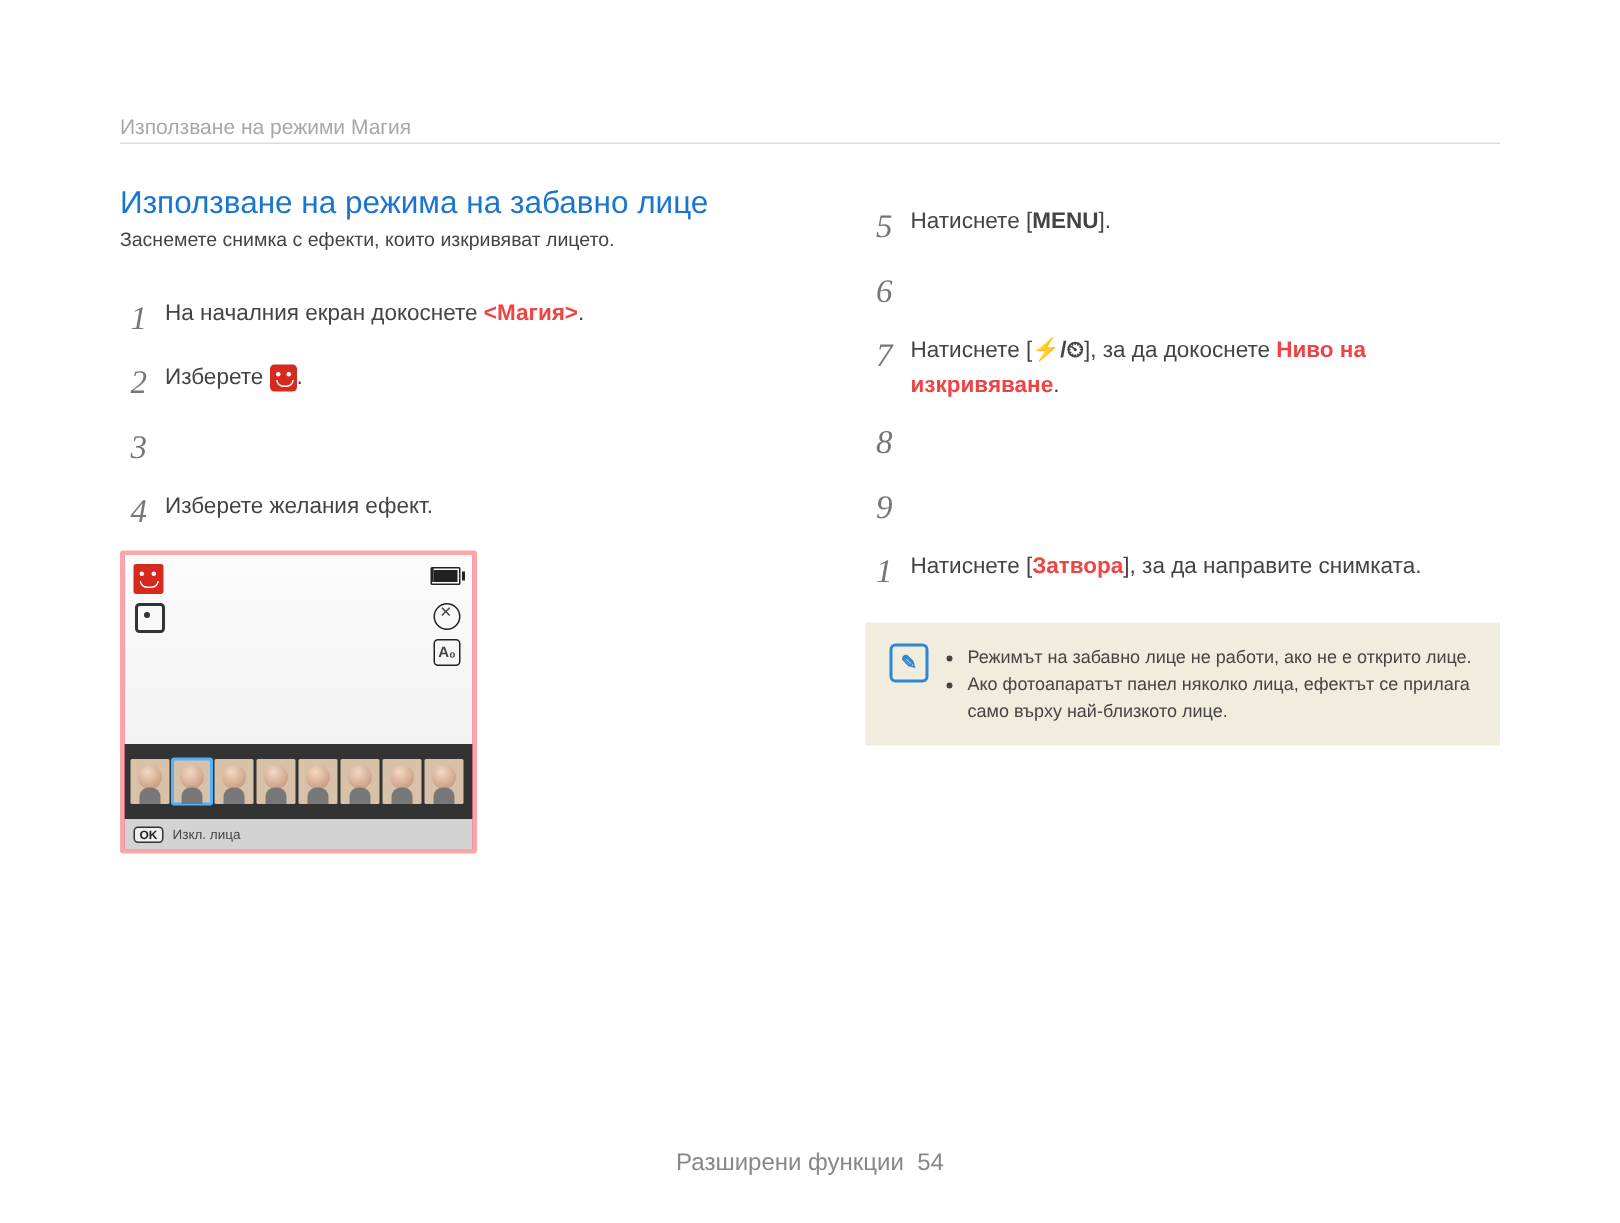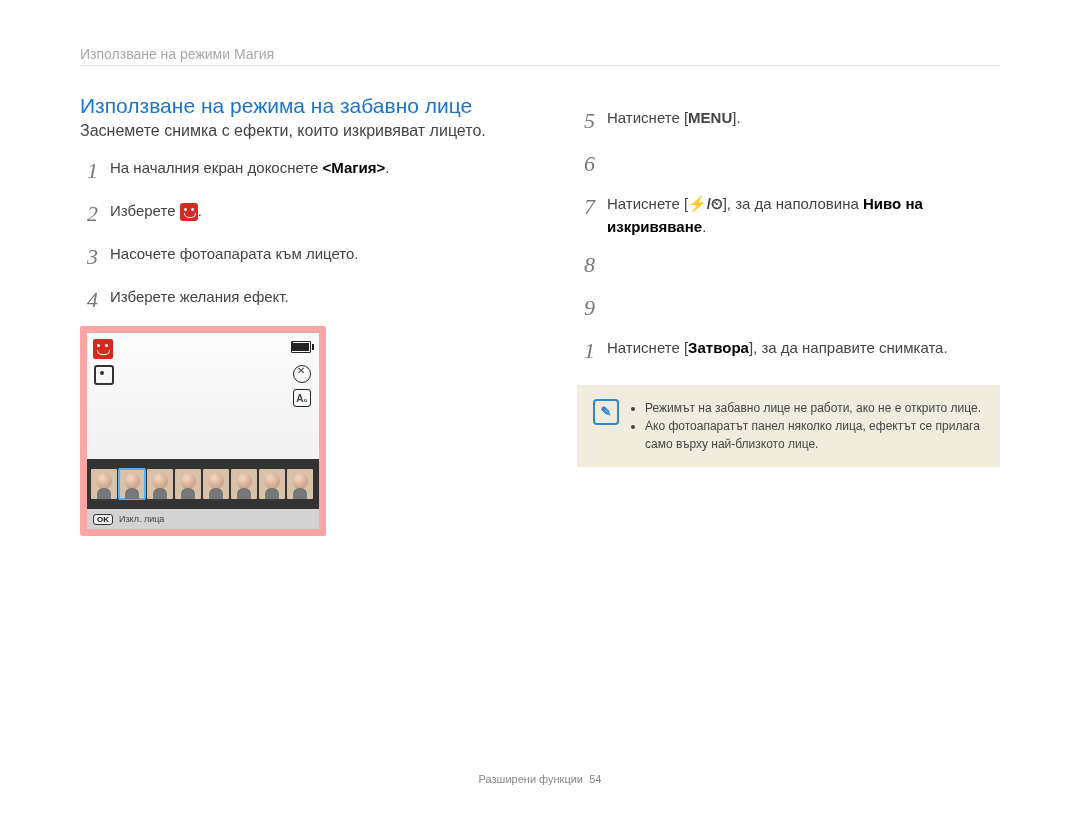--- a/index.html
+++ b/index.html
@@ -1,31 +1,31 @@
 <!DOCTYPE html>
 <html><head>
 <meta charset="utf-8">
 <style>
   html,body{margin:0;padding:0;background:#fff;font-family:Arial,Helvetica,sans-serif;color:#444}
-  .page{width:1080px;height:815px;box-sizing:border-box;padding:46px 80px 30px 80px;position:relative}
+  .page{width:1080px;height:815px;box-sizing:border-box;padding:76px 80px 30px 80px;position:relative}
   .header{font-size:14px;color:#a8a8a8;border-bottom:1px solid #ddd;padding-bottom:3px;margin-bottom:28px}
   .columns{display:flex;gap:74px}
   .col{flex:1}
   h2{font-size:21px;font-weight:500;color:#1a75cf;margin:0 0 4px 0}
-  .intro{font-size:16px;margin:0 0 14px 0}
+  .intro{font-size:13px;margin:0 0 28px 0}
   .step{display:flex;gap:12px;margin:10px 0;font-size:15px;line-height:1.5}
   .step-num{font-family:"Times New Roman",serif;font-style:italic;font-size:22px;color:#777;min-width:18px;text-align:right;flex:none}
   .step-text{padding-top:3px}
-  .bold{font-weight:700;color:#000000}
+  .bold{font-weight:700;color:#ef4444}
   .smiley-icon{width:18px;height:18px;background:#d52b1e;border-radius:3px;position:relative;display:inline-block;vertical-align:middle}
   .smiley-icon::before{content:'';position:absolute;left:4px;top:5px;width:3px;height:3px;background:#fff;border-radius:50%;box-shadow:7px 0 0 #fff}
   .smiley-icon::after{content:'';position:absolute;left:4px;top:10px;width:10px;height:4px;border:1.5px solid #fff;border-top:none;border-radius:0 0 8px 8px}
   .glyph{font-family:Liberation Sans, sans-serif;font-weight:700}
   
-  .camera{width:232px;height:196px;border:7px solid #fca5a5;background:#ec4899;border-radius:2px;margin-top:10px;overflow:hidden;position:relative}
+  .camera{width:232px;height:196px;border:3px solid #fca5a5;background:#ec4899;border-radius:2px;margin-top:10px;overflow:hidden;position:relative}
   .cam-main{height:126px;position:relative;background:linear-gradient(#fcfcfc,#f2f2f2)}
   .cam-tl{position:absolute;top:6px;left:6px;width:20px;height:20px;background:#d52b1e;border-radius:2px}
   .cam-tl::before{content:'';position:absolute;left:4px;top:5px;width:3px;height:3px;background:#fff;border-radius:50%;box-shadow:8px 0 0 #fff}
   .cam-tl::after{content:'';position:absolute;left:4px;top:11px;width:11px;height:4px;border:1.5px solid #fff;border-top:none;border-radius:0 0 8px 8px}
   .cam-tl2{position:absolute;top:32px;left:7px;width:16px;height:16px;border:2px solid #333;border-radius:3px}
   .cam-tl2::after{content:'';position:absolute;left:4px;top:4px;width:4px;height:4px;background:#333;border-radius:50%}
   .cam-batt{position:absolute;right:8px;top:8px;width:18px;height:10px;border:1.5px solid #222;border-radius:1px}
   .cam-batt::after{content:'';position:absolute;right:-4px;top:2px;width:2px;height:6px;background:#222}
   .cam-batt-inner{position:absolute;left:1px;top:1px;right:1px;bottom:1px;background:#222}
   .cam-tr-line{position:absolute;right:26px;top:8px;width:1px;height:10px;background:#222}
@@ -36,21 +36,21 @@
   .thumb{width:26px;height:30px;background:#d7c1a9;border-radius:1px;position:relative;flex:none}
   .thumb::before{content:'';position:absolute;left:5px;top:4px;width:16px;height:16px;background:radial-gradient(circle at 40% 30%,#f3d8c3,#bd8c6e);border-radius:50%}
   .thumb::after{content:'';position:absolute;left:6px;top:19px;width:14px;height:11px;background:#777;border-top-left-radius:6px;border-top-right-radius:6px}
   .thumb.sel{outline:2px solid #4fb3ff;outline-offset:-1px}
   .cam-footer{height:20px;background:#d3d3d3;display:flex;align-items:center;font-size:9px;padding-left:6px;gap:6px}
   .ok-pill{border:1.2px solid #333;border-radius:3px;padding:0 3px;font-size:8px;font-weight:700;color:#222;background:#eee}
   
   .note{background:#f0edde;padding:14px 16px;display:flex;gap:12px;margin-top:18px;font-size:12px;line-height:1.5}
   .note ul{margin:0;padding-left:14px}
   .note-icon{width:22px;height:22px;border:2px solid #2f86d4;border-radius:4px;display:flex;align-items:center;justify-content:center;color:#2f86d4;font-weight:700;font-size:13px;flex:none}
-  .footer{position:absolute;left:0;right:0;bottom:30px;text-align:center;font-size:11px;color:#888}
+  .footer{position:absolute;left:0;right:0;bottom:30px;text-align:center;font-size:16px;color:#888}
 </style>
 </head>
 <body>
 
 <div class="page">
 
   <div class="header">Използване на режими Магия</div>
 
   <div class="columns">
 
@@ -68,21 +68,20 @@
       <div class="step">
         <div class="step-num">2</div>
         <div class="step-text">
           <span>Изберете </span>
           <span class="smiley-icon"></span><span>.</span>
         </div>
       </div>
 
       <div class="step">
         <div class="step-num">3</div>
-        <div class="step-text">Насочете фотоапарата към лицето.</div>
       </div>
 
       <div class="step">
         <div class="step-num">4</div>
         <div class="step-text">Изберете желания ефект.</div>
       </div>
 
       <div class="camera">
         <div class="cam-main">
           <div class="cam-tl"></div>
@@ -120,21 +119,21 @@
         </div>
       </div>
 
       <div class="step">
         <div class="step-num">6</div>
       </div>
 
       <div class="step">
         <div class="step-num">7</div>
         <div class="step-text">
-          <span>Натиснете [</span><span class="glyph">⚡/⏲</span><span>], за да наполовина </span><span class="bold">Ниво на изкривяване</span><span>.</span>
+          <span>Натиснете [</span><span class="glyph">⚡/⏲</span><span>], за да докоснете </span><span class="bold">Ниво на изкривяване</span><span>.</span>
         </div>
       </div>
 
       <div class="step">
         <div class="step-num">8</div>
       </div>
 
       <div class="step">
         <div class="step-num">9</div>
       </div>

